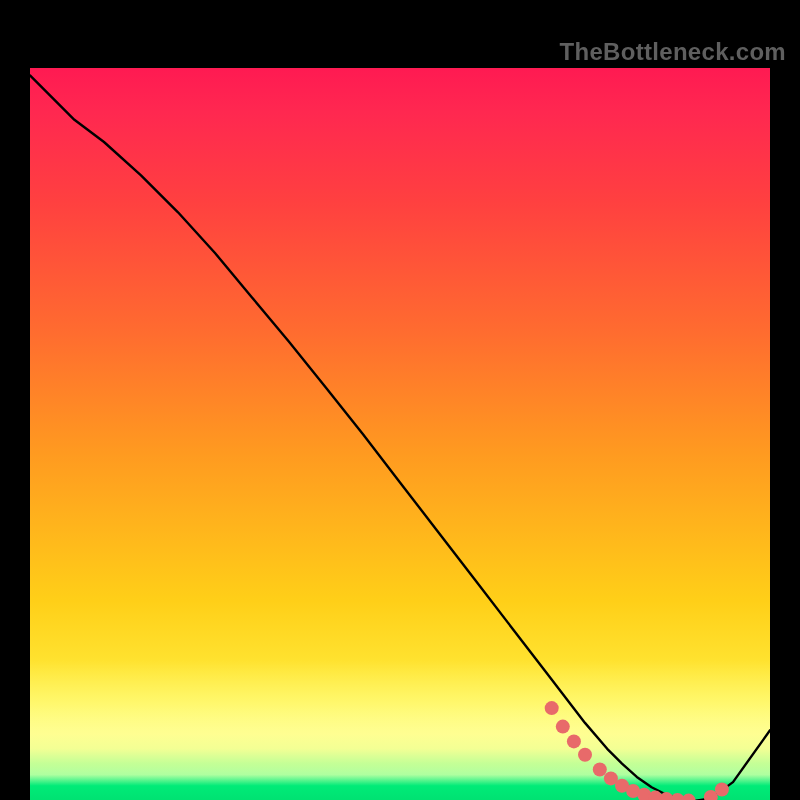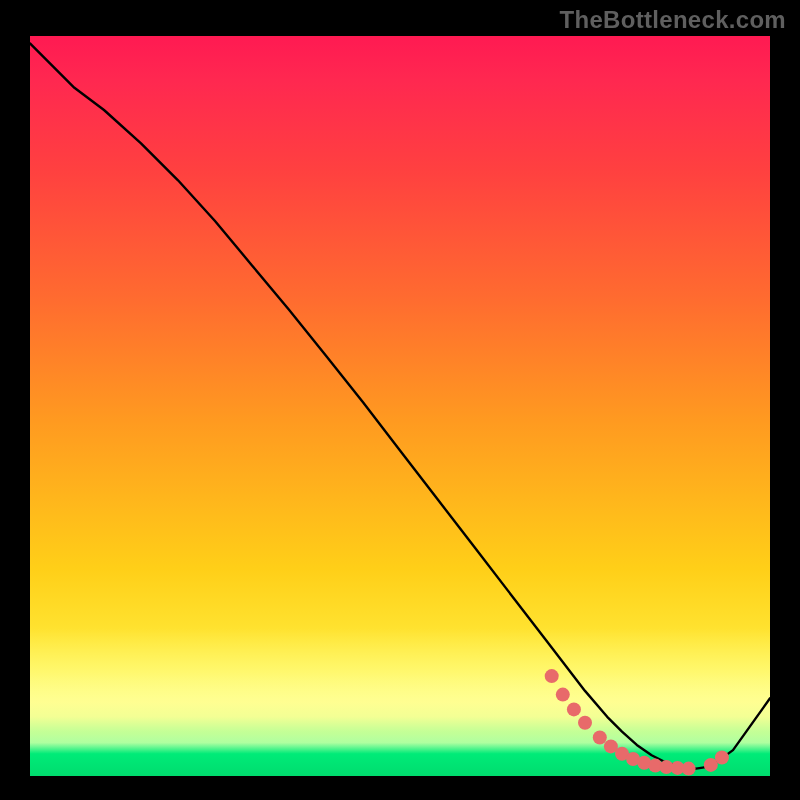--- a/index.html
+++ b/index.html
@@ -8,20 +8,21 @@
     width: 800px;
     height: 800px;
     background: #000000;
     font-family: Arial, Helvetica, sans-serif;
     overflow: hidden;
   }
   .stage {
     position: relative;
     width: 800px;
     height: 584px;
+    margin-top: 32px;
   }
   .watermark {
     position: absolute;
     top: 6px;
     right: 14px;
     font-size: 24px;
     font-weight: 600;
     color: #5f5f5f;
     letter-spacing: 0.3px;
     user-select: none;

